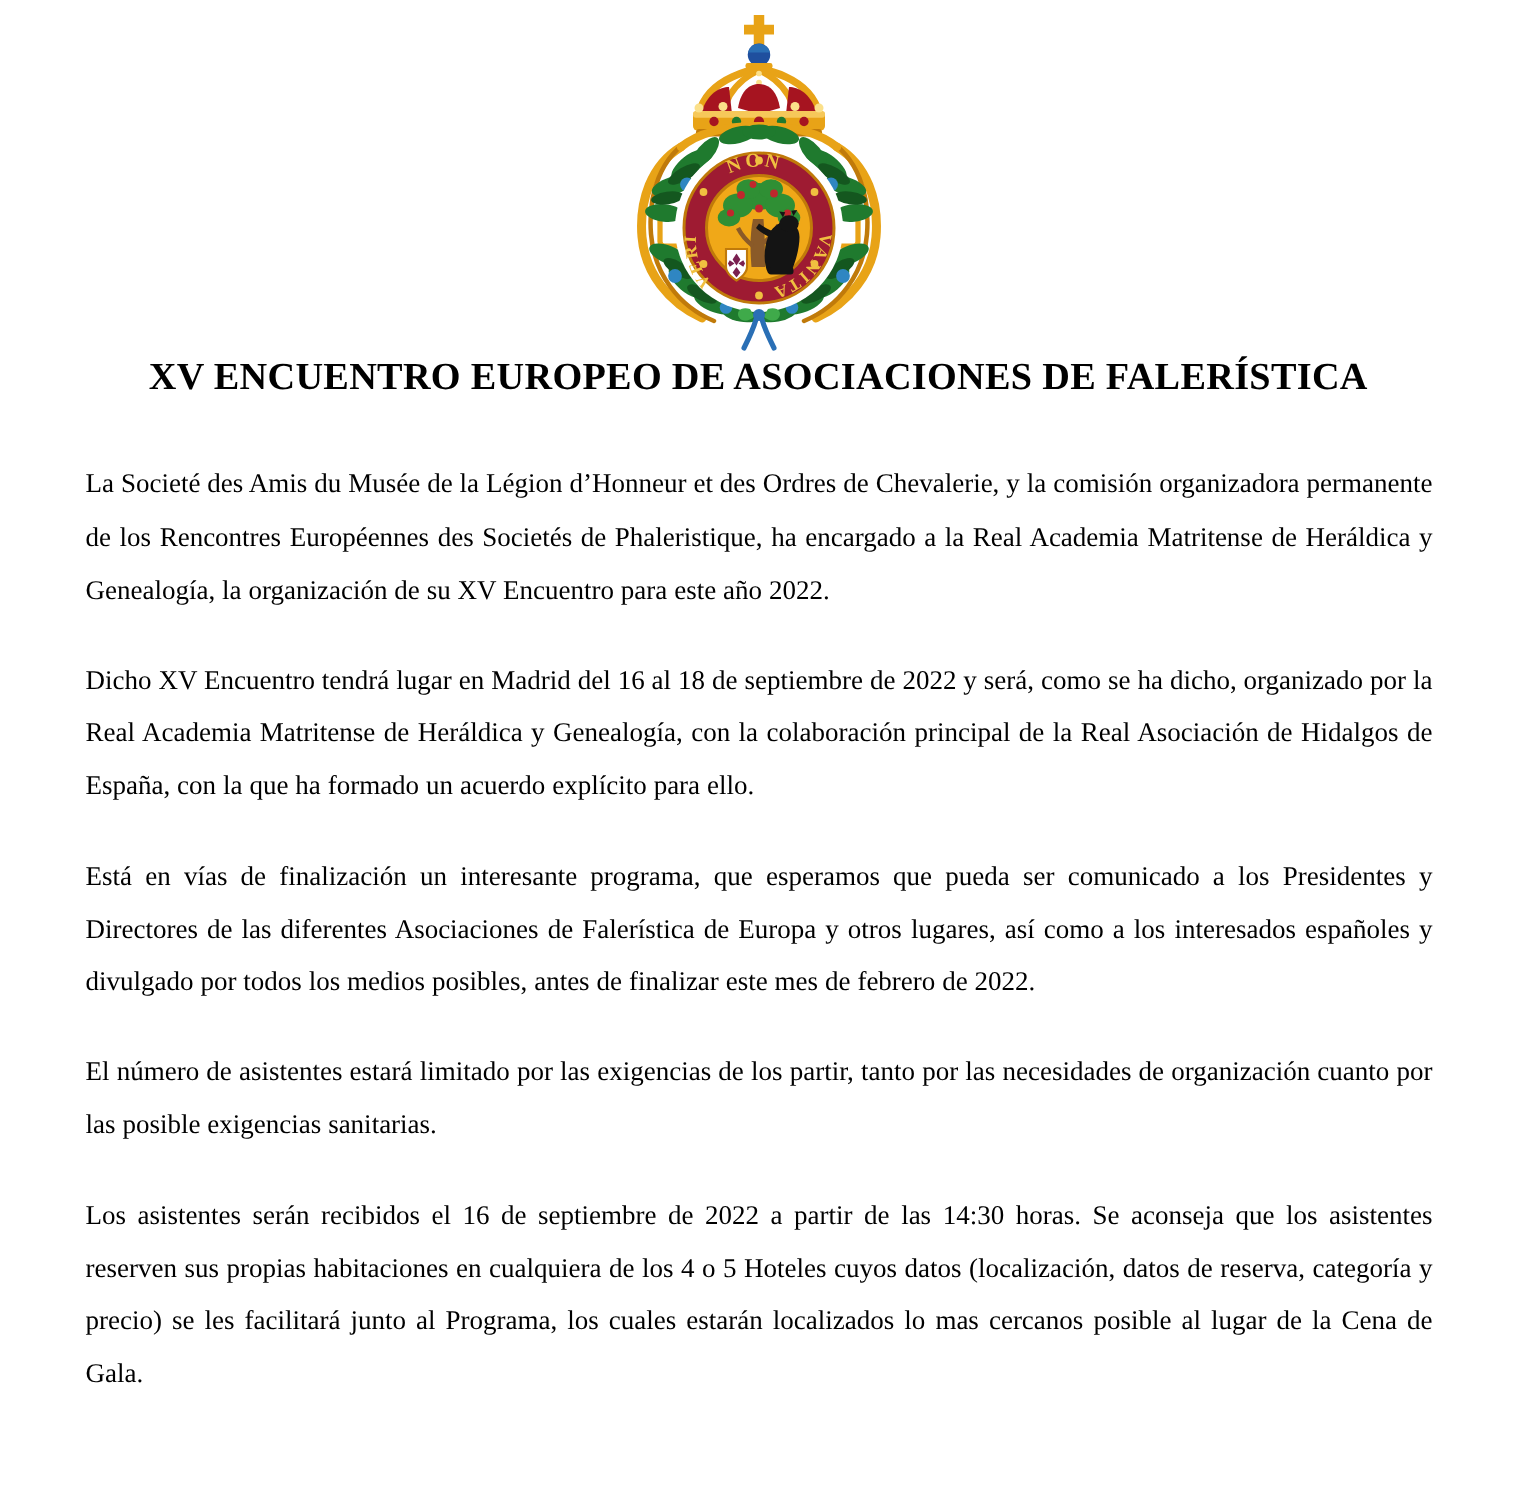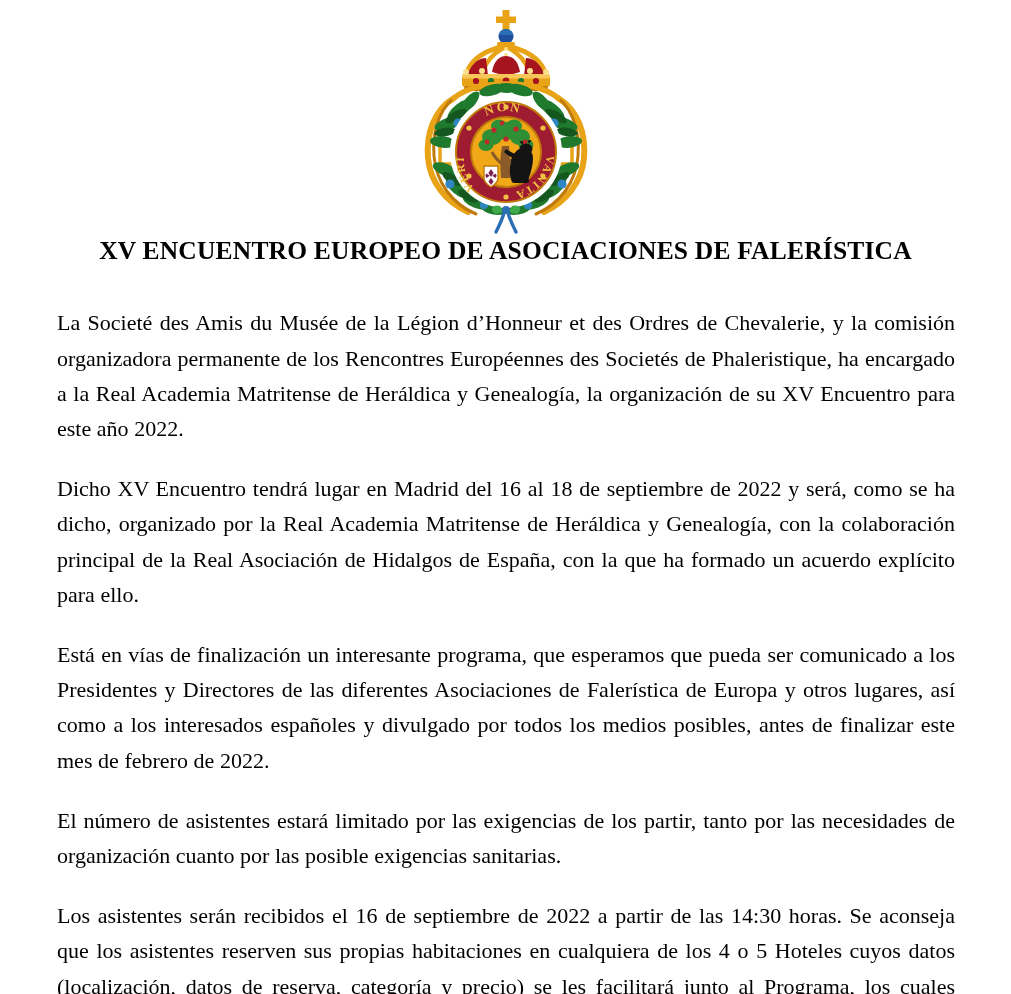--- a/index.html
+++ b/index.html
@@ -50,21 +50,21 @@
 
   
   .body-text {
     margin: 0;
     padding: 0 56px 0 57px;
     box-sizing: border-box;
   }
   .body-text p {
     text-align: justify;
     text-justify: inter-word;
-    font-size: 22px;
+    font-size: 18px;
     line-height: 35.2px;
     margin: 0 0 25px 0;
     hyphens: none;
     word-spacing: 0.1px;
   }
   .body-text p:last-child {
     margin-bottom: 0;
   }
   .first-para {
     margin-top: 40px !important;

